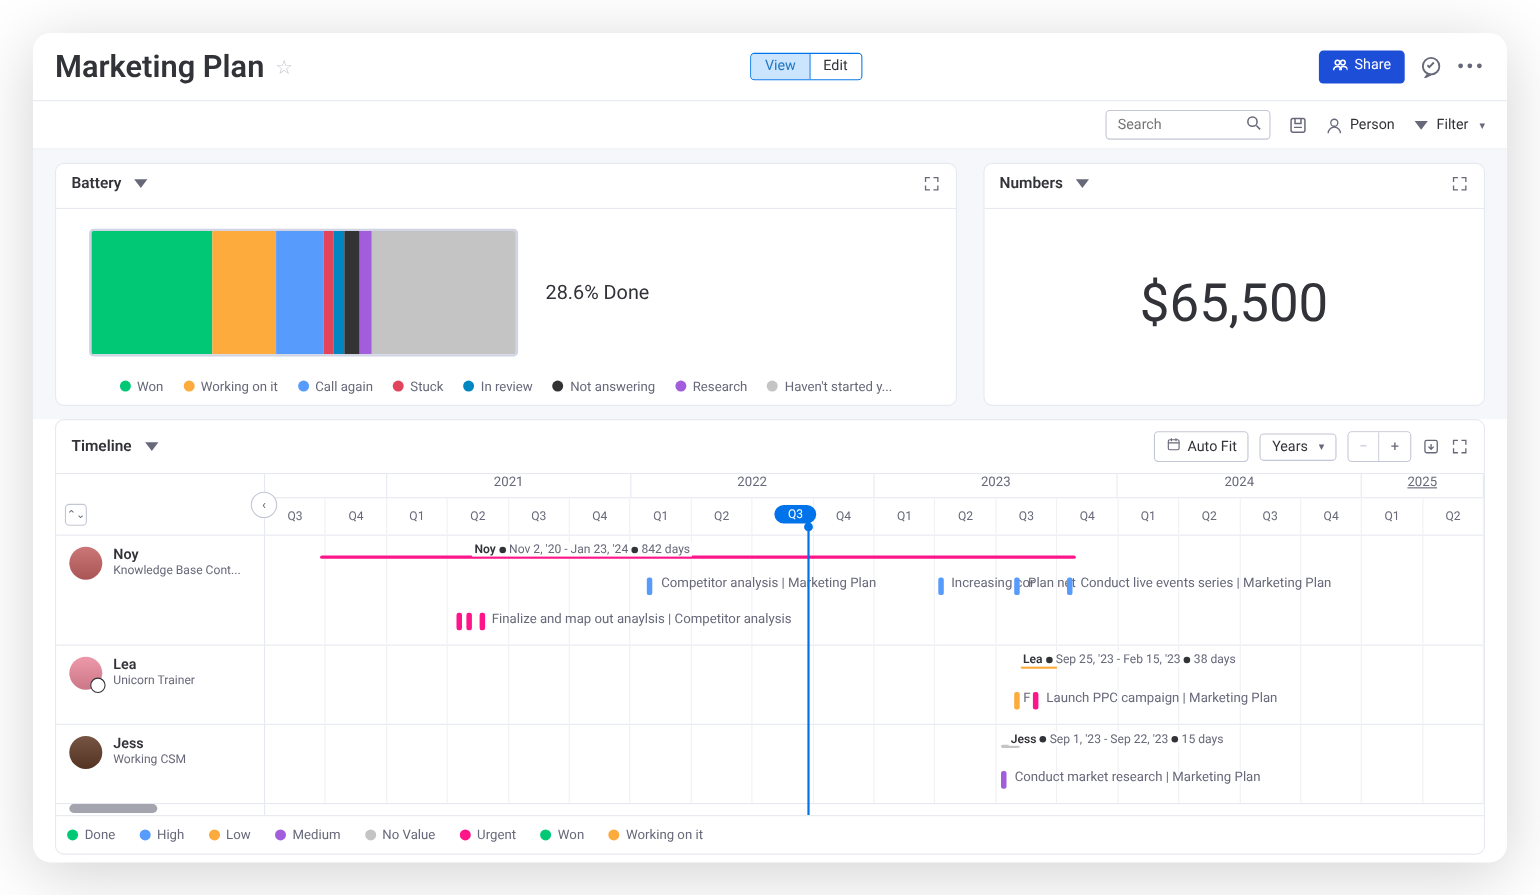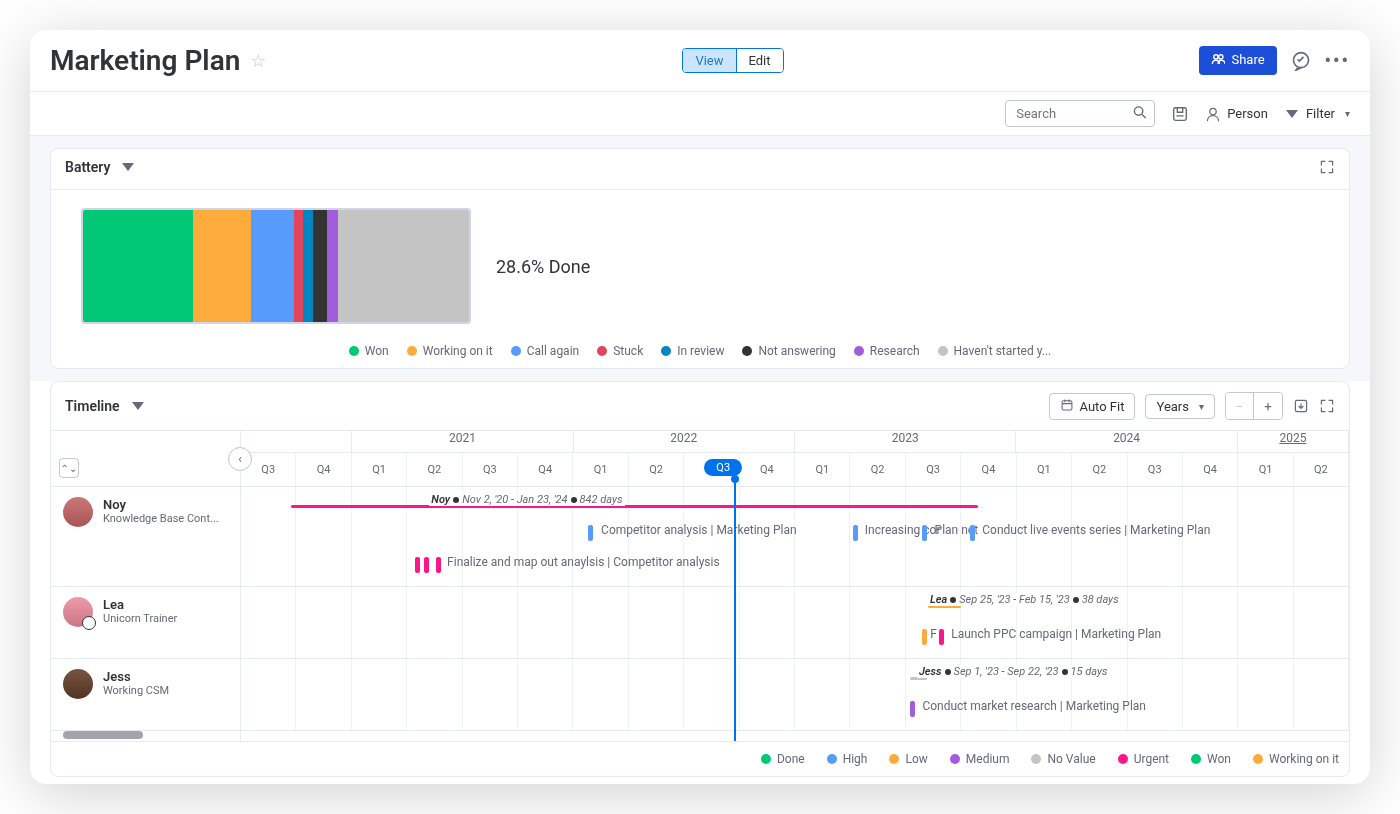--- a/index.html
+++ b/index.html
@@ -78,30 +78,30 @@
 .quarter-row { height: 34px; display: flex; border-bottom: 1px solid #e6e9ef; position: relative; }
 .qcell { flex: 1; text-align: center; font-size: 11px; color: #676879; border-right: 1px solid #f0f1f5; display: flex; align-items: center; justify-content: center; }
 .q-active-pill { position: absolute; background: #0073ea; border-radius: 12px; padding: 2px 12px; color: #fff; font-size: 11px; top: 6px; }
 .today-line { position: absolute; top: 48px; bottom: 0; width: 2px; background: #0073ea; z-index: 3; }
 .today-dot { position: absolute; top: -4px; left: -3px; width: 8px; height: 8px; background: #0073ea; border-radius: 50%; }
 
 .tl-swim { position: absolute; left: 0; right: 0; border-bottom: 1px solid #e6e9ef; }
 .tl-swim .grid-cols { position: absolute; inset: 0; display: flex; }
 .tl-swim .gcol { flex: 1; border-right: 1px solid #f0f1f5; }
 .summary-bar { position: absolute; height: 3px; background: #ff158a; border-radius: 2px; }
-.summary-label { position: absolute; font-size: 11px; color: #676879; white-space: nowrap; background: #fff; padding: 0 2px; font-style: italic; }
+.summary-label { position: absolute; font-size: 11px; color: #676879; white-space: nowrap; background: #fff; padding: 0 2px; }
 .summary-label .nm { font-weight: 600; color: #323338; }
 .blackdot { display: inline-block; width: 6px; height: 6px; background: #323338; border-radius: 50%; vertical-align: middle; margin: 0 3px; }
 .bar { position: absolute; height: 16px; border-radius: 2px; }
 .bar-lbl { position: absolute; font-size: 12px; color: #676879; white-space: nowrap; }
 .mini { width: 5px; }
 
 .scrollbar-x { position: absolute; bottom: 2px; left: 12px; width: 80px; height: 8px; background: #676879; border-radius: 4px; opacity: 0.6; }
 
-.tl-legend { display: flex; justify-content: flex-end; gap: 22px; padding: 10px; border-top: 1px solid #e6e9ef; font-size: 12px; color: #676879; }
+.tl-legend { display: flex; justify-content: flex-start; gap: 22px; padding: 10px; border-top: 1px solid #e6e9ef; font-size: 12px; color: #676879; }
 
 .funnel-ico::before { content: ""; display: inline-block; border-top: 8px solid #676879; border-left: 6px solid transparent; border-right: 6px solid transparent; }
 .chev::after { content: "▾"; font-size: 10px; color: #676879; margin-left: 4px; }
 </style>
 </head>
 <body>
 
 <div class="window">
 
   <div class="header">
@@ -221,20 +221,34 @@
               <span>Research</span>
             </div>
             <div class="legend-item">
               <span class="ldot" style="background:#c4c4c4"></span>
               <span>Haven't started y...</span>
             </div>
           </div>
       </div>
     </div>
 
+    <div class="widget numbers-w">
+      <div class="widget-hdr">
+        <span class="widget-title">Numbers</span>
+        <span class="tool-ico funnel-ico"></span>
+        <span class="expand">
+          <svg width="16" height="16" viewBox="0 0 20 20" fill="none" stroke="#676879" stroke-width="1.5">
+              <path d="M3 8V3h5M17 12v5h-5M12 3h5v5M8 17H3v-5"></path>
+            </svg>
+        </span>
+      </div>
+      <div class="numbers-body">
+        <span class="big-number">$65,500</span>
+      </div>
+    </div>
   </div>
 
   <div class="timeline-w">
     <div class="timeline-hdr">
       <span class="widget-title">Timeline</span>
       <span class="tool-ico funnel-ico"></span>
       <div class="tl-controls">
         <button class="btn-outline">
           <span>
             <svg width="14" height="14" viewBox="0 0 20 20" fill="none" stroke="#676879" stroke-width="1.5">

